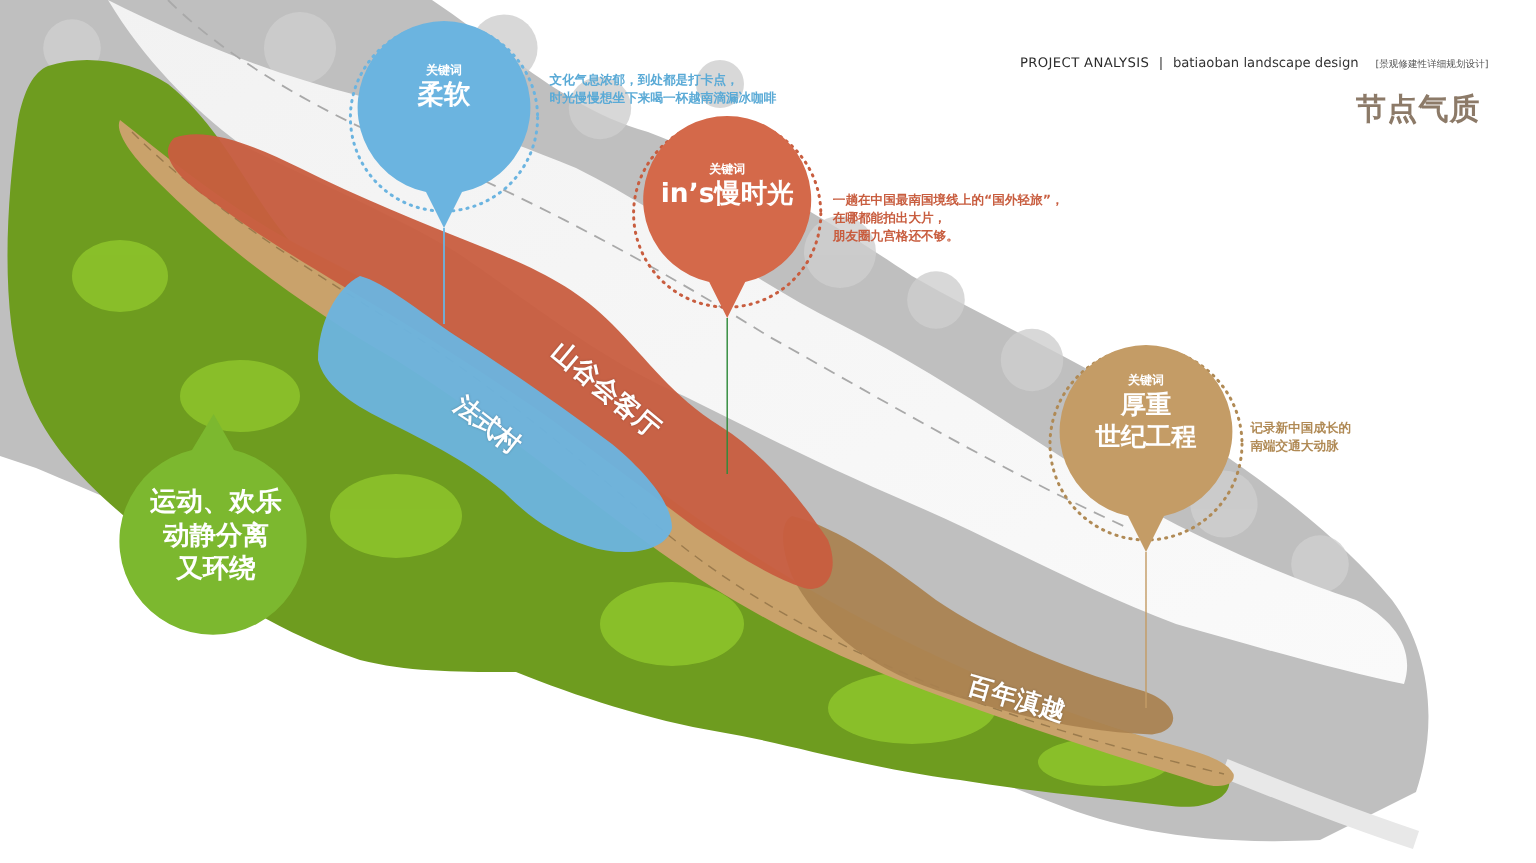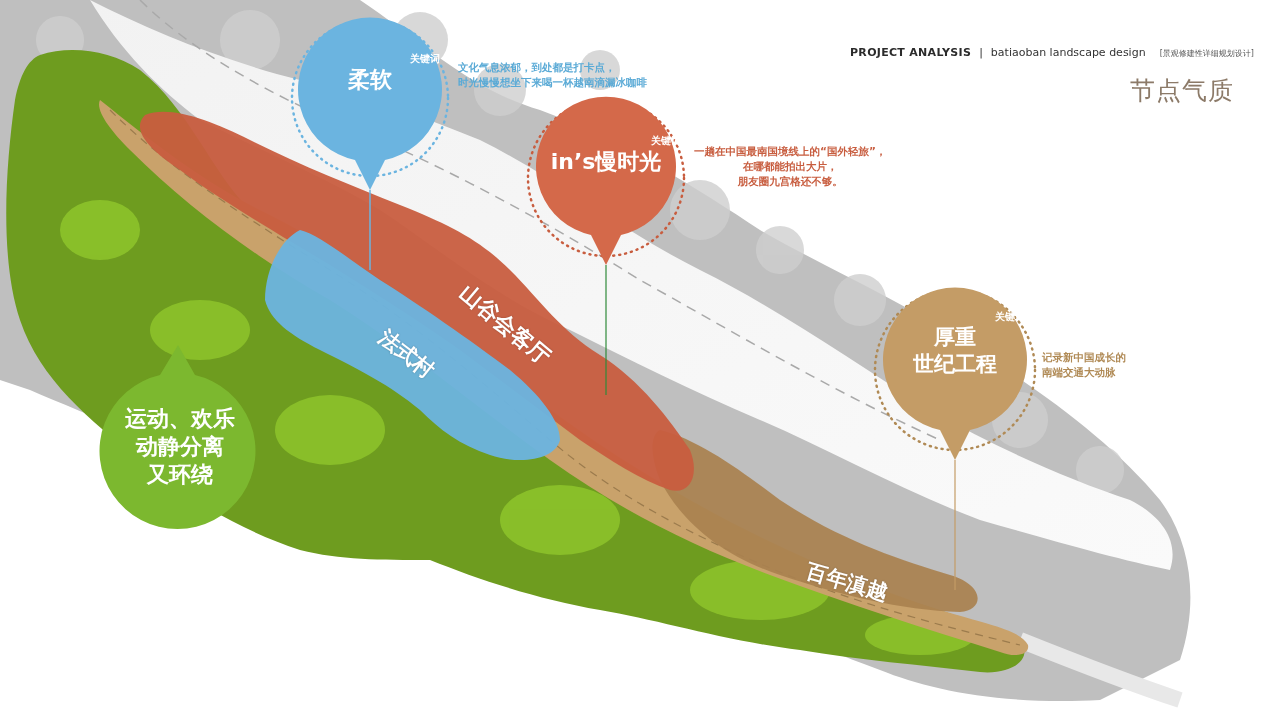--- a/index.html
+++ b/index.html
@@ -1,25 +1,25 @@
 <!DOCTYPE html>
 <html><head>
 <meta charset="utf-8">
 <style>
   html,body{margin:0;padding:0;background:#fff;}
   body{width:1280px;height:719px;position:relative;overflow:hidden;font-family:"DejaVu Sans","Liberation Sans",sans-serif;}
   #map{position:absolute;left:0;top:0;width:1280px;height:719px;}
   .header{position:absolute;left:850px;top:46px;font-size:11px;color:#333;white-space:nowrap;}
-  .header .pa{font-weight:bold;letter-spacing:0.3px;color:#2b2b2b;}
+  .header .pa{font-weight:normal;letter-spacing:0.3px;color:#2b2b2b;}
   .header .sep{margin:0 8px;color:#333;}
   .header .sub{color:#333;}
   .header .cn{font-size:8px;color:#555;margin-left:14px;}
-  .page-title{position:absolute;left:1130px;top:74px;font-size:25px;font-weight:normal;color:#8c7a68;letter-spacing:1px;}
+  .page-title{position:absolute;left:1130px;top:74px;font-size:25px;font-weight:bold;color:#8c7a68;letter-spacing:1px;}
   .bubble{position:absolute;text-align:center;color:#fff;font-weight:bold;}
-  .bubble .kw{display:block;font-size:10px;text-align:right;}
+  .bubble .kw{display:block;font-size:10px;}
   .bubble .line{display:block;font-size:22px;line-height:28px;}
   .bubble.small .line{font-size:21px;line-height:27px;}
   .note{position:absolute;font-size:10.5px;line-height:15px;white-space:nowrap;font-weight:bold;}
   .zone-label{position:absolute;color:#fff;font-weight:bold;font-size:21px;white-space:nowrap;text-shadow:0 0 2px rgba(0,0,0,0.25);}
 </style>
 </head>
 <body>
 
 <svg id="map" viewBox="0 0 1280 719" xmlns="http://www.w3.org/2000/svg">
   <defs>
@@ -100,21 +100,21 @@
 </div>
 <div class="note" style="left:458px;top:60px;color:#5aaad6;">
   <div>文化气息浓郁，到处都是打卡点，</div>
   <div>时光慢慢想坐下来喝一杯越南滴漏冰咖啡</div>
 </div>
 
 <div class="bubble" style="left:531px;top:134px;width:150px;">
   <span class="kw">关键词</span>
   <span class="line">in’s慢时光</span>
 </div>
-<div class="note" style="left:694px;top:144px;color:#c85d3f;text-align:center;">
+<div class="note" style="left:694px;top:160px;color:#c85d3f;">
   <div>一趟在中国最南国境线上的“国外轻旅”，</div>
   <div>在哪都能拍出大片，</div>
   <div>朋友圈九宫格还不够。</div>
 </div>
 
 <div class="bubble small" style="left:885px;top:310px;width:140px;">
   <span class="kw">关键词</span>
   <span class="line">厚重</span>
   <span class="line">世纪工程</span>
 </div>

